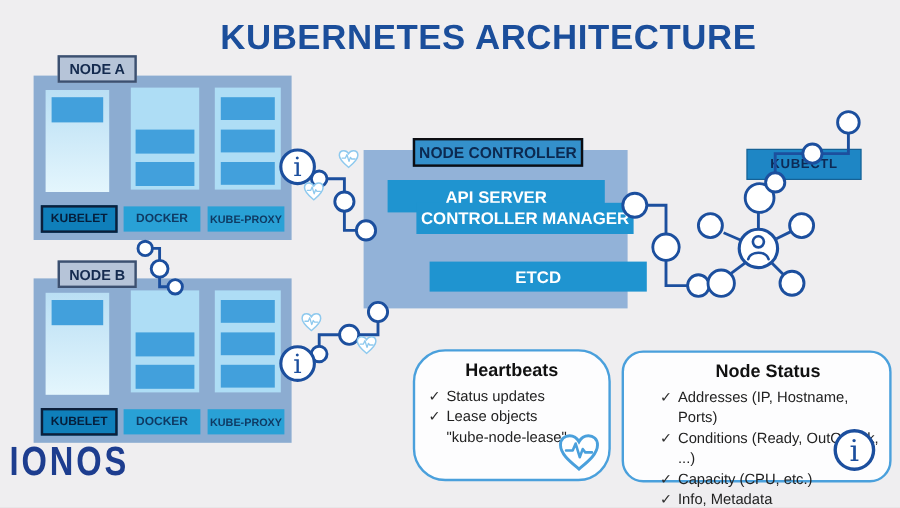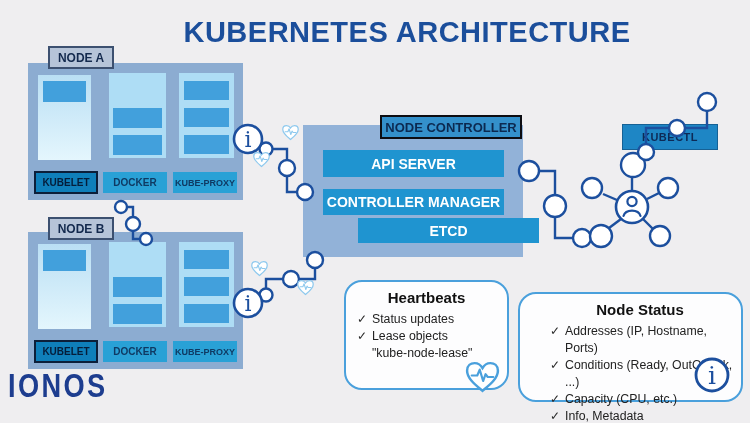--- a/index.html
+++ b/index.html
@@ -22,32 +22,32 @@
   .comp{position:absolute;display:flex;align-items:center;justify-content:center;font-weight:bold;
         white-space:nowrap;}
   .comp.kubelet{background:#0f7fba;border:2px solid #0c1f3a;color:#051d3a;font-size:10px;box-sizing:border-box;}
   .comp.other{background:#29a1d6;color:#0f3a63;font-size:10px;}
   .comp.proxy{font-size:9px;}
 
   
   #ctrl-body{left:303px;top:125px;width:220px;height:132px;background:#92b2d8;z-index:1;}
   #ctrl-header{left:344px;top:115px;width:142px;height:24px;background:#3490cb;border:2px solid #0d0d12;
                color:#0c2950;font-weight:bold;font-size:13px;display:flex;align-items:center;
-               justify-content:center;z-index:2;box-sizing:border-box;margin-left:36px;}
+               justify-content:center;z-index:2;box-sizing:border-box;}
   .ctrl-bar{position:absolute;left:20px;width:181px;background:#1f94d0;color:#ffffff;
             font-weight:bold;font-size:14px;display:flex;align-items:center;justify-content:center;}
 
   
   #kubectl{left:622px;top:76px;width:96px;height:26px;background:#1e86c5;border:1px solid rgba(10,30,60,.35);
            color:#0d2a56;font-weight:bold;font-size:11px;display:flex;align-items:center;
            justify-content:center;z-index:1;box-sizing:border-box;letter-spacing:0.5px;margin-top:48px;}
 
   
   .panel{background:#fdfdfe;border:2.5px solid #4aa0dc;border-radius:18px;z-index:2;box-sizing:border-box;}
-  #panel-heartbeats{left:344px;top:280px;width:165px;height:110px;}
+  #panel-heartbeats{left:344px;top:291px;width:165px;height:110px;border-radius:27px;}
   #panel-status{left:518px;top:292px;width:225px;height:110px;padding-left:19px;}
   .panel-title{text-align:center;font-weight:bold;font-size:15px;color:#111;margin-top:7px;}
   .panel-items{margin-top:5px;padding-left:11px;}
   .chk-row{display:flex;align-items:flex-start;font-size:12.3px;color:#222;line-height:17px;}
   .chk{width:15px;flex:none;color:#2d2d2d;font-size:12px;}
   .sub-item{padding-left:15px;font-size:12.3px;color:#222;line-height:17px;}
 
   
   #brand{left:8px;top:368px;font-size:34px;font-weight:bold;color:#1d3d8f;letter-spacing:3px;
          transform:scaleX(0.8);transform-origin:left center;line-height:34px;}
@@ -95,21 +95,21 @@
       <div class="pod-bar" style="left:5px;top:35px;width:45px;height:19px;"></div>
       <div class="pod-bar" style="left:5px;top:62px;width:45px;height:19px;"></div>
     </div>
     <div class="comp kubelet" style="left:6px;top:108px;width:64px;height:23px;">KUBELET</div>
     <div class="comp other" style="left:75px;top:109px;width:64px;height:21px;">DOCKER</div>
     <div class="comp other proxy" style="left:145px;top:109px;width:64px;height:21px;">KUBE-PROXY</div>
   </div>
 
   <div id="ctrl-body" class="abs">
     <div class="ctrl-bar" style="top:25px;height:27px;">API SERVER</div>
-    <div class="ctrl-bar" style="top:64px;height:26px;">CONTROLLER MANAGER</div>
+    <div class="ctrl-bar" style="top:44px;height:26px;margin-left:24px;">CONTROLLER MANAGER</div>
     <div class="ctrl-bar" style="top:93px;height:25px;margin-left:35px;">ETCD</div>
   </div>
   <div id="ctrl-header" class="abs">NODE CONTROLLER</div>
 
   <div id="kubectl" class="abs">KUBECTL</div>
 
   <div id="panel-heartbeats" class="abs panel">
     <div class="panel-title">Heartbeats</div>
     <div class="panel-items">
       <div class="chk-row">

